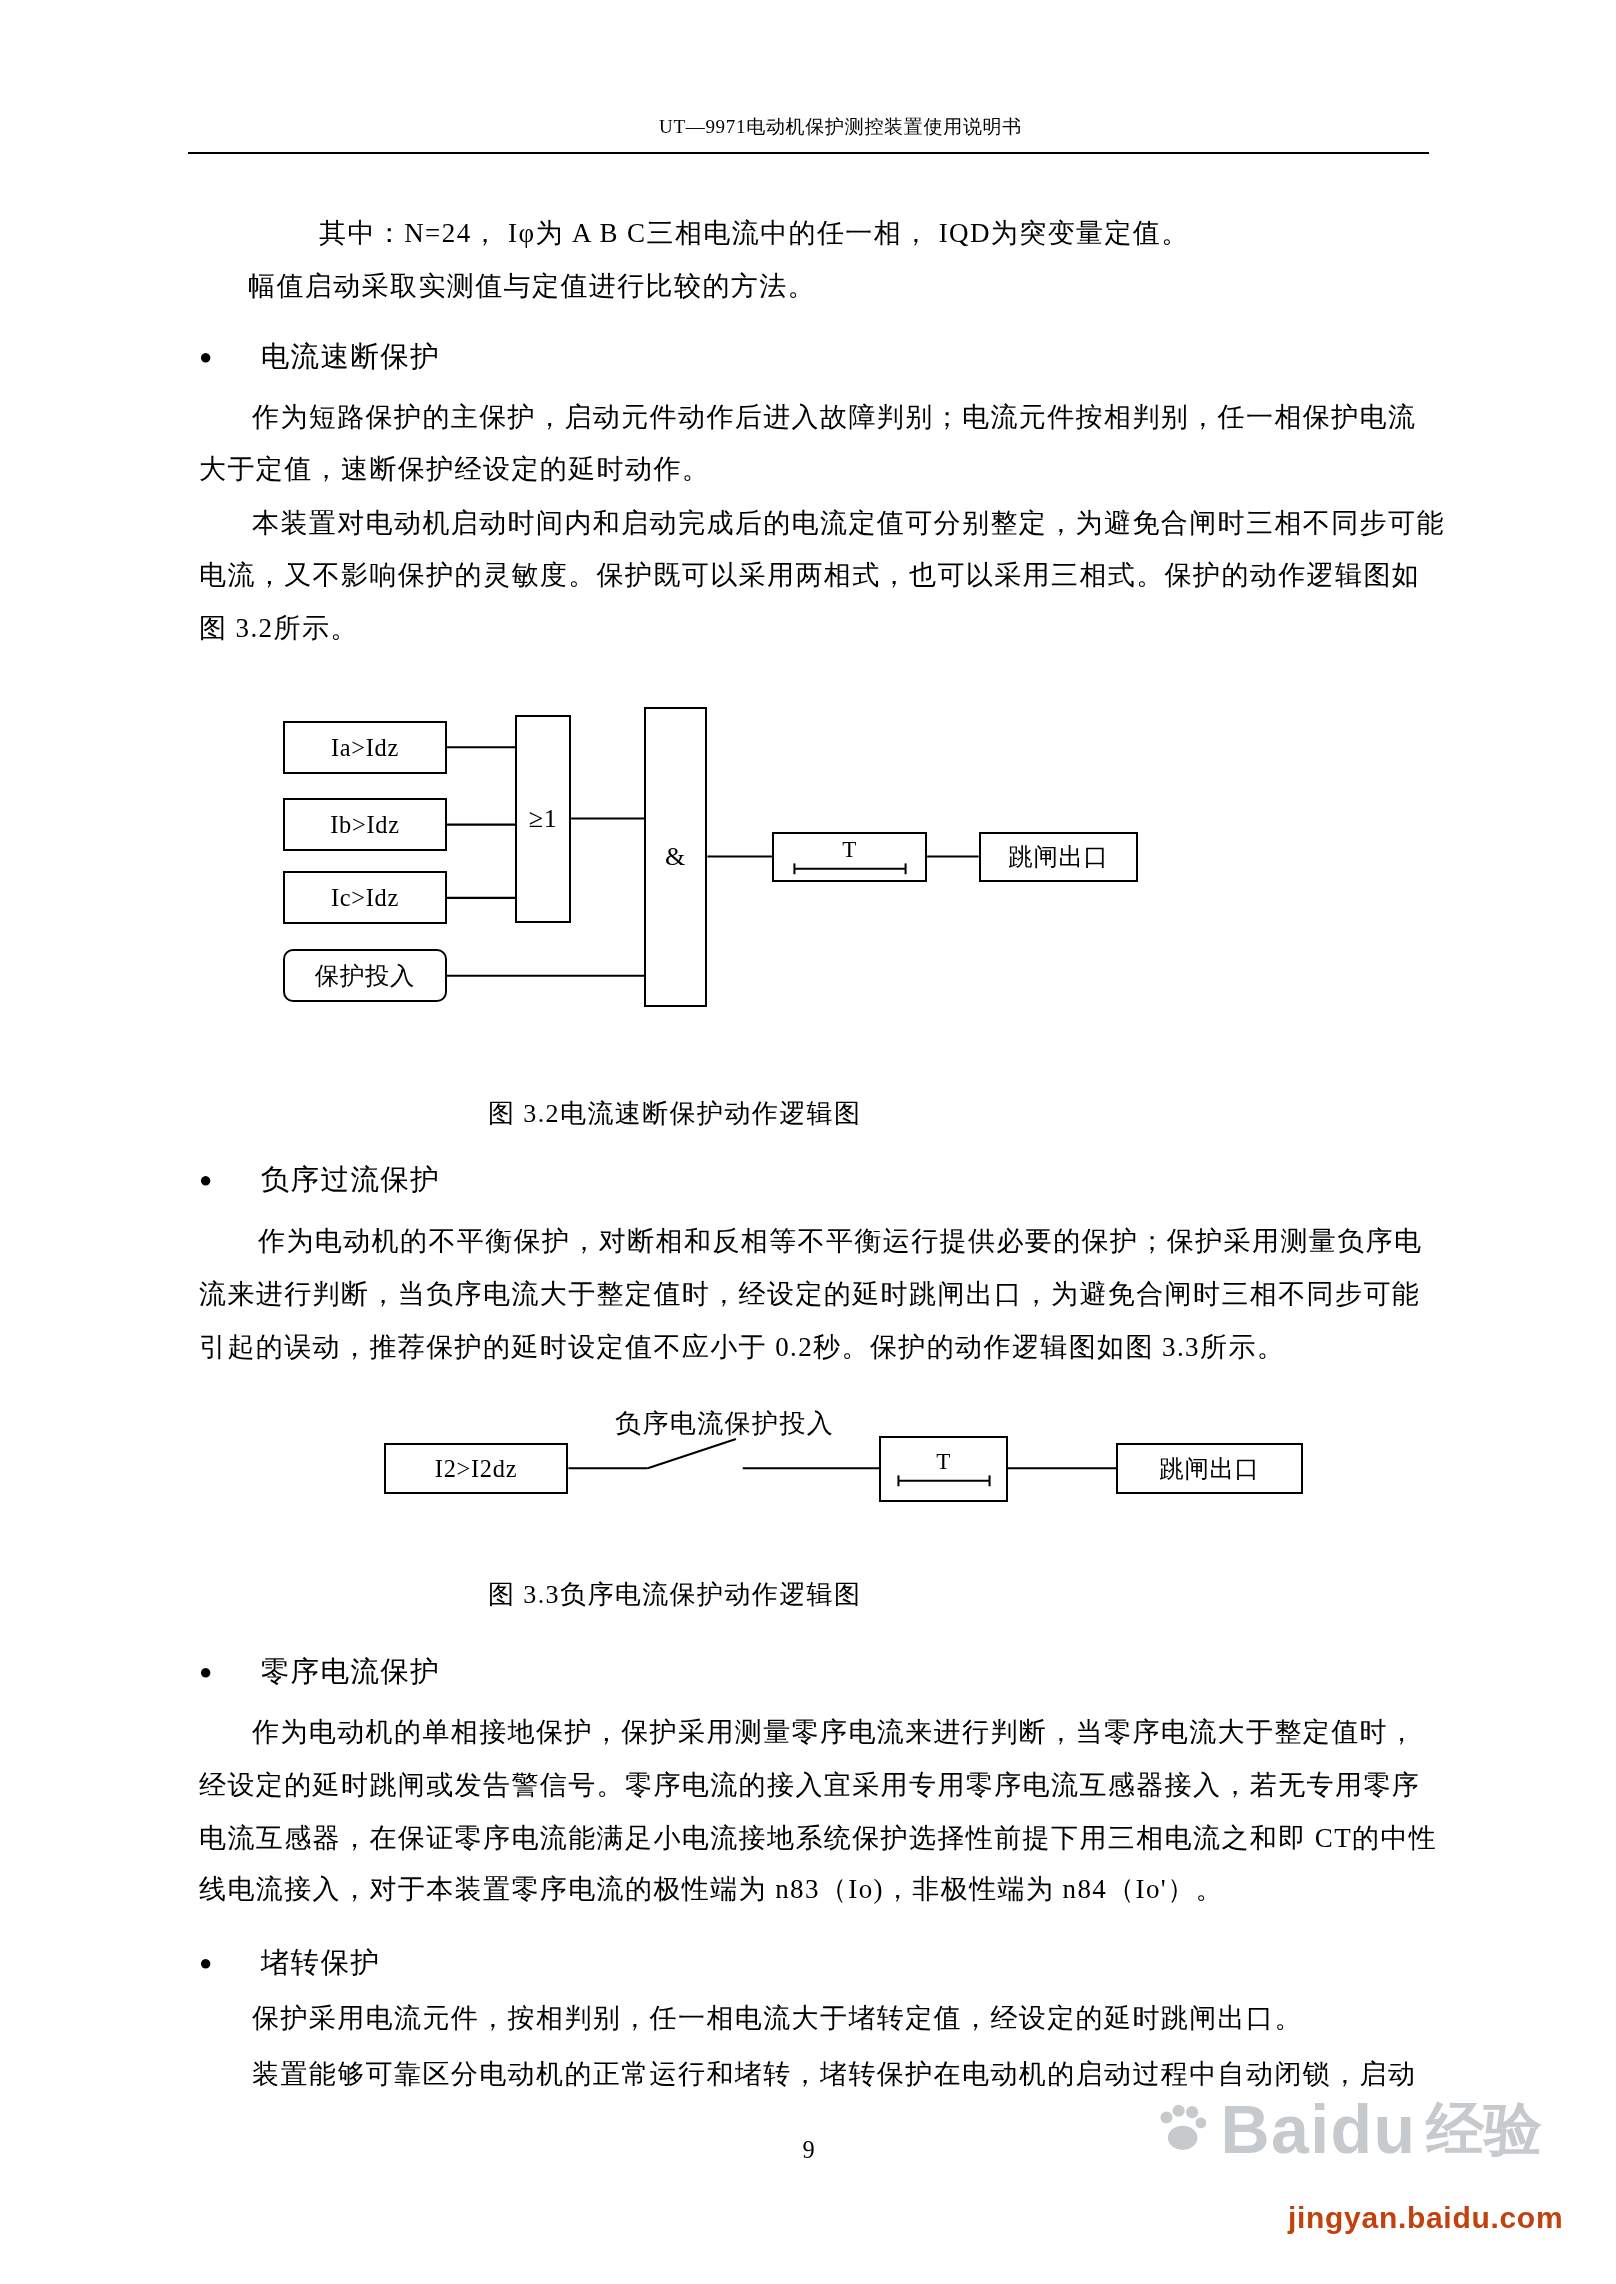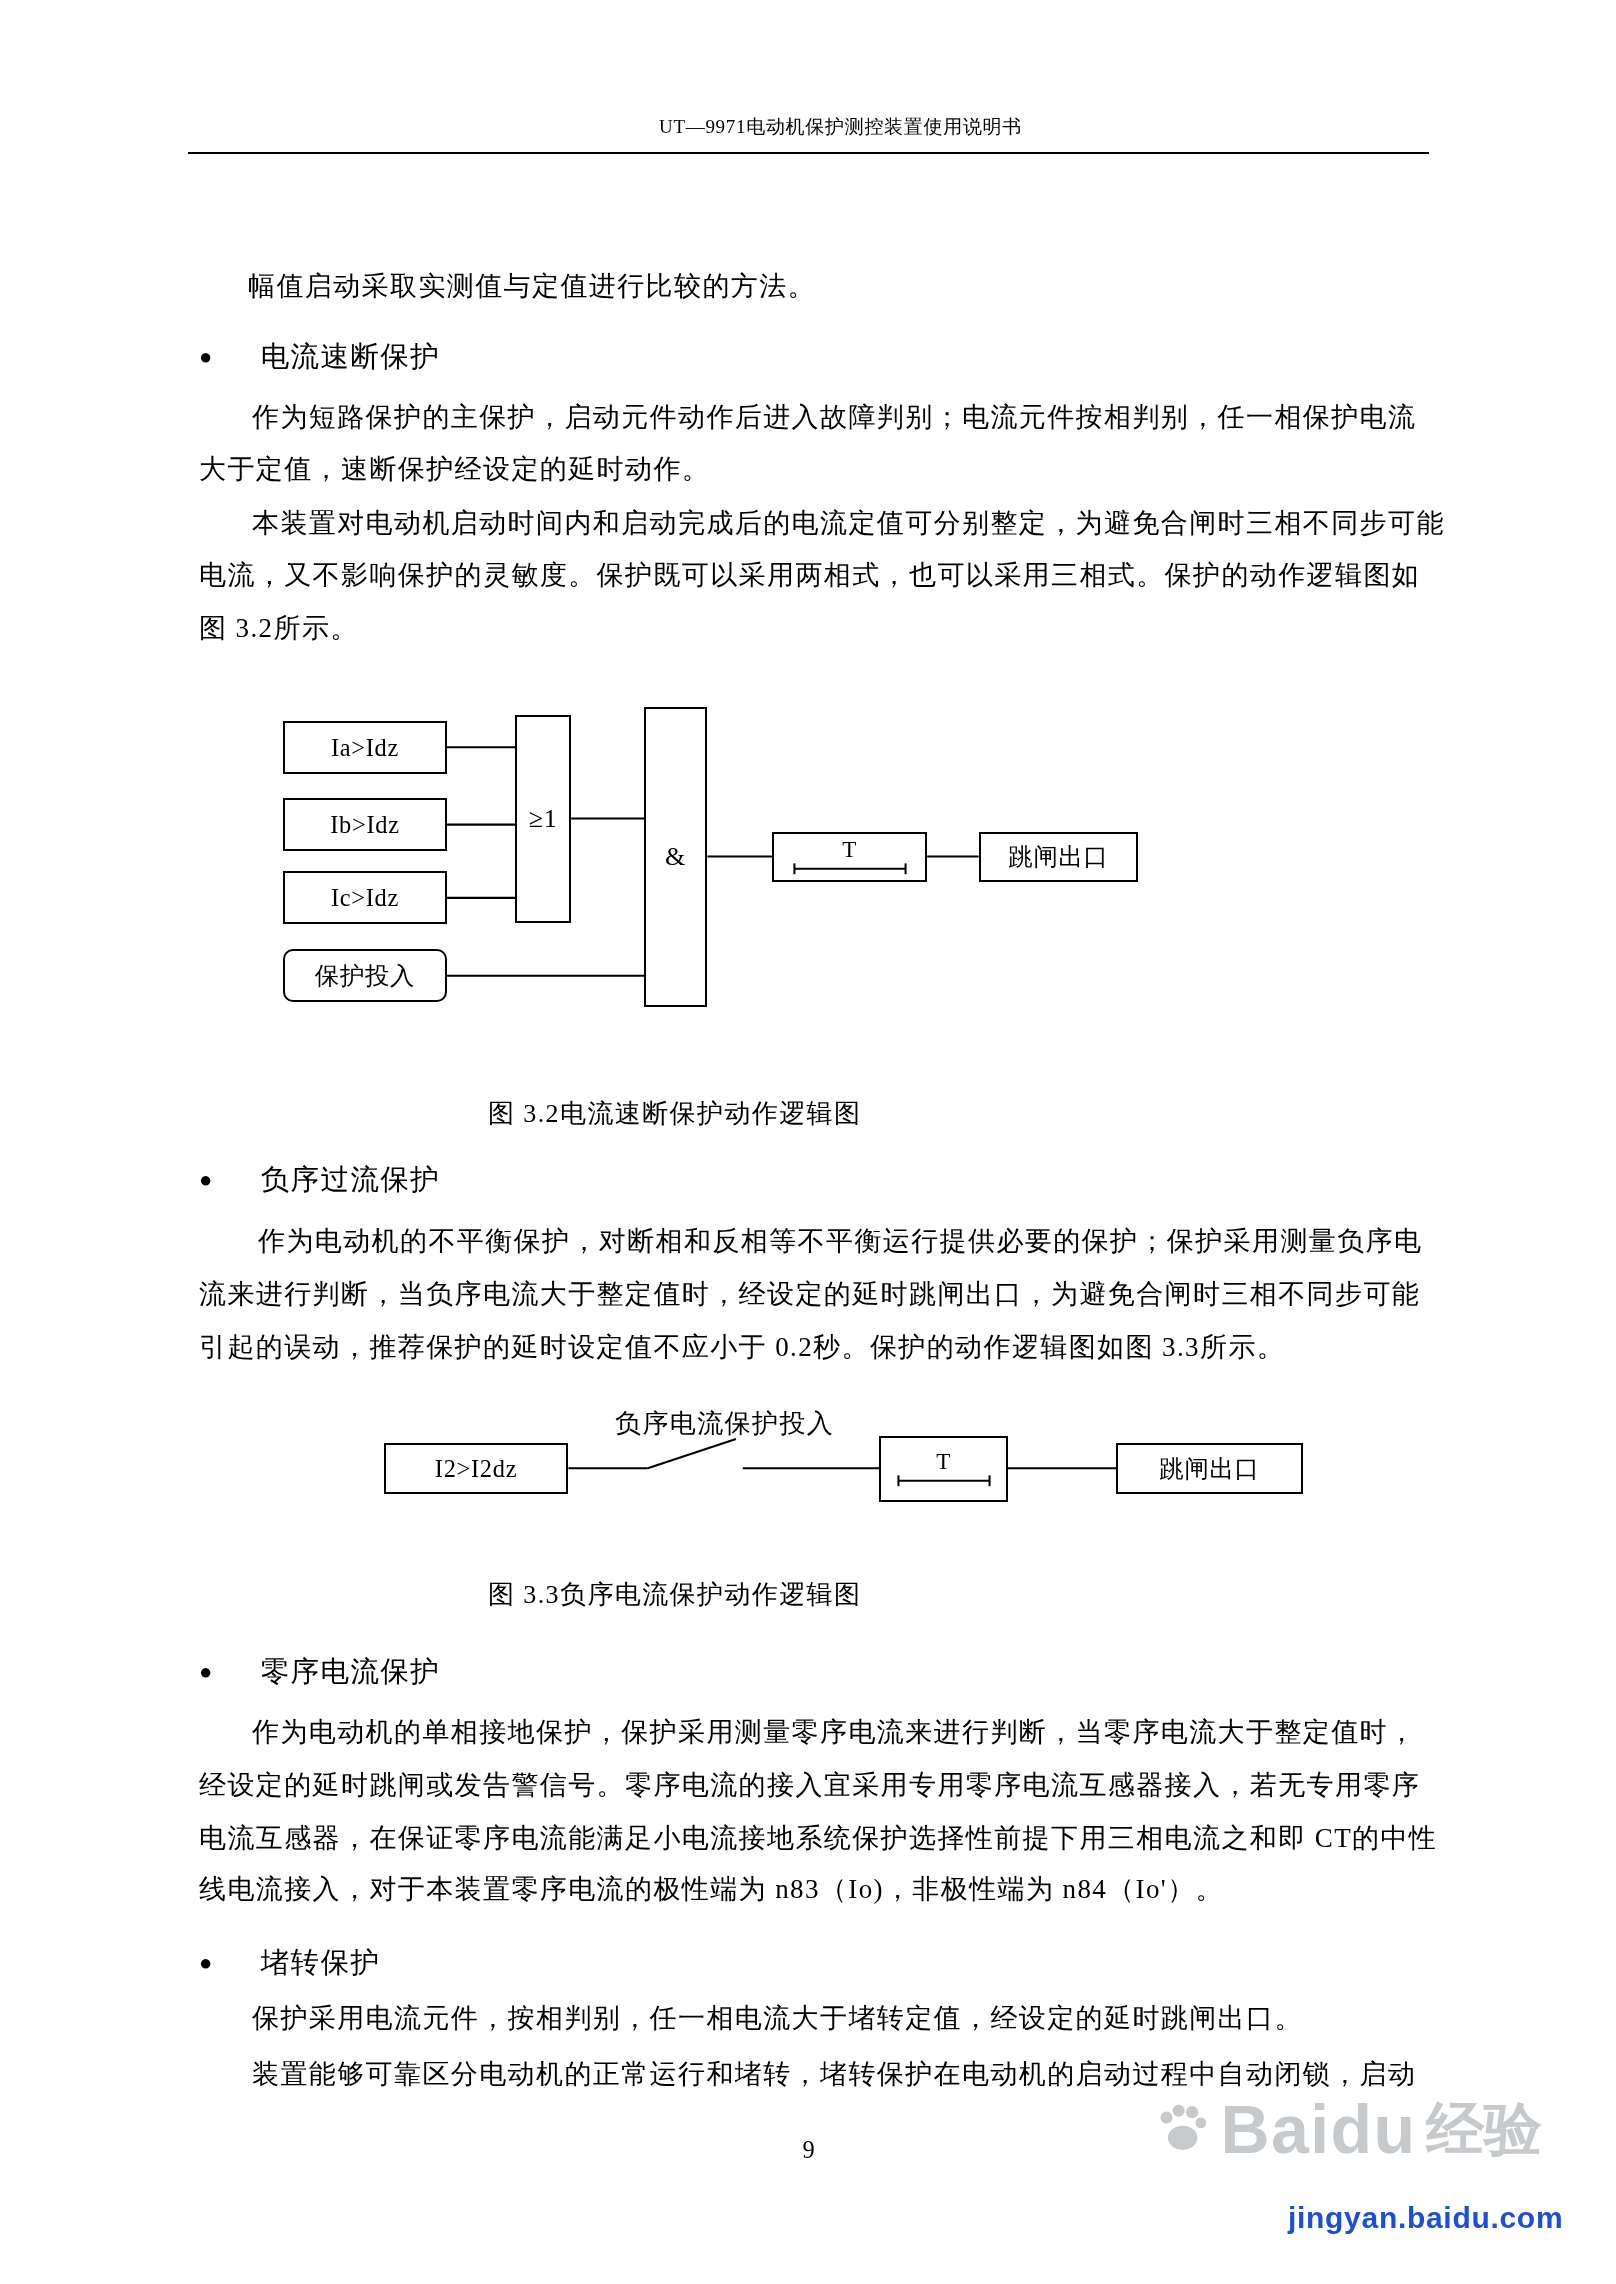--- a/index.html
+++ b/index.html
@@ -57,35 +57,36 @@
     position:absolute; left:1153px; top:2095px;
     display:flex; align-items:center; gap:9.5px;
     color:#c7cacd;
     font-family:"Liberation Sans","DejaVu Sans",sans-serif;
     font-weight:bold;
   }
   .wm-brand { font-size:68px; line-height:1; letter-spacing:1.4px; }
   .wm-cn { font-size:58px; line-height:1; }
   .wm-url {
     position:absolute; left:1288px; top:2201px;
-    color:#1d4ed8; font-size:30px;
+    color:#c2410c; font-size:30px;
     font-family:"Liberation Sans","DejaVu Sans",sans-serif;
     font-weight:bold; letter-spacing:0.7px;
   }
   .paw { display:block; }
   .paw ellipse, .paw circle { fill:#c7cacd; }
 </style>
 </head>
 <body>
 
 <div class="page">
 
   <div class="hdr-title">UT—9971电动机保护测控装置使用说明书</div>
   <div class="hdr-rule"></div>
 
+  <div class="tl" style="left:319px; top:217px;">其中：N=24， Iφ为 A B C三相电流中的任一相， IQD为突变量定值。</div>
   <div class="tl" style="left:248px; top:270px;">幅值启动采取实测值与定值进行比较的方法。</div>
 
   <div class="sec-head" style="top:338px;">
     <span class="bullet">●</span>
     <span>电流速断保护</span>
   </div>
   <div class="tl" style="left:252px; top:401px;">作为短路保护的主保护，启动元件动作后进入故障判别；电流元件按相判别，任一相保护电流</div>
   <div class="tl" style="left:199px; top:453px;">大于定值，速断保护经设定的延时动作。</div>
   <div class="tl" style="left:252px; top:507px;">本装置对电动机启动时间内和启动完成后的电流定值可分别整定，为避免合闸时三相不同步可能</div>
   <div class="tl" style="left:199px; top:559px;">电流，又不影响保护的灵敏度。保护既可以采用两相式，也可以采用三相式。保护的动作逻辑图如</div>

